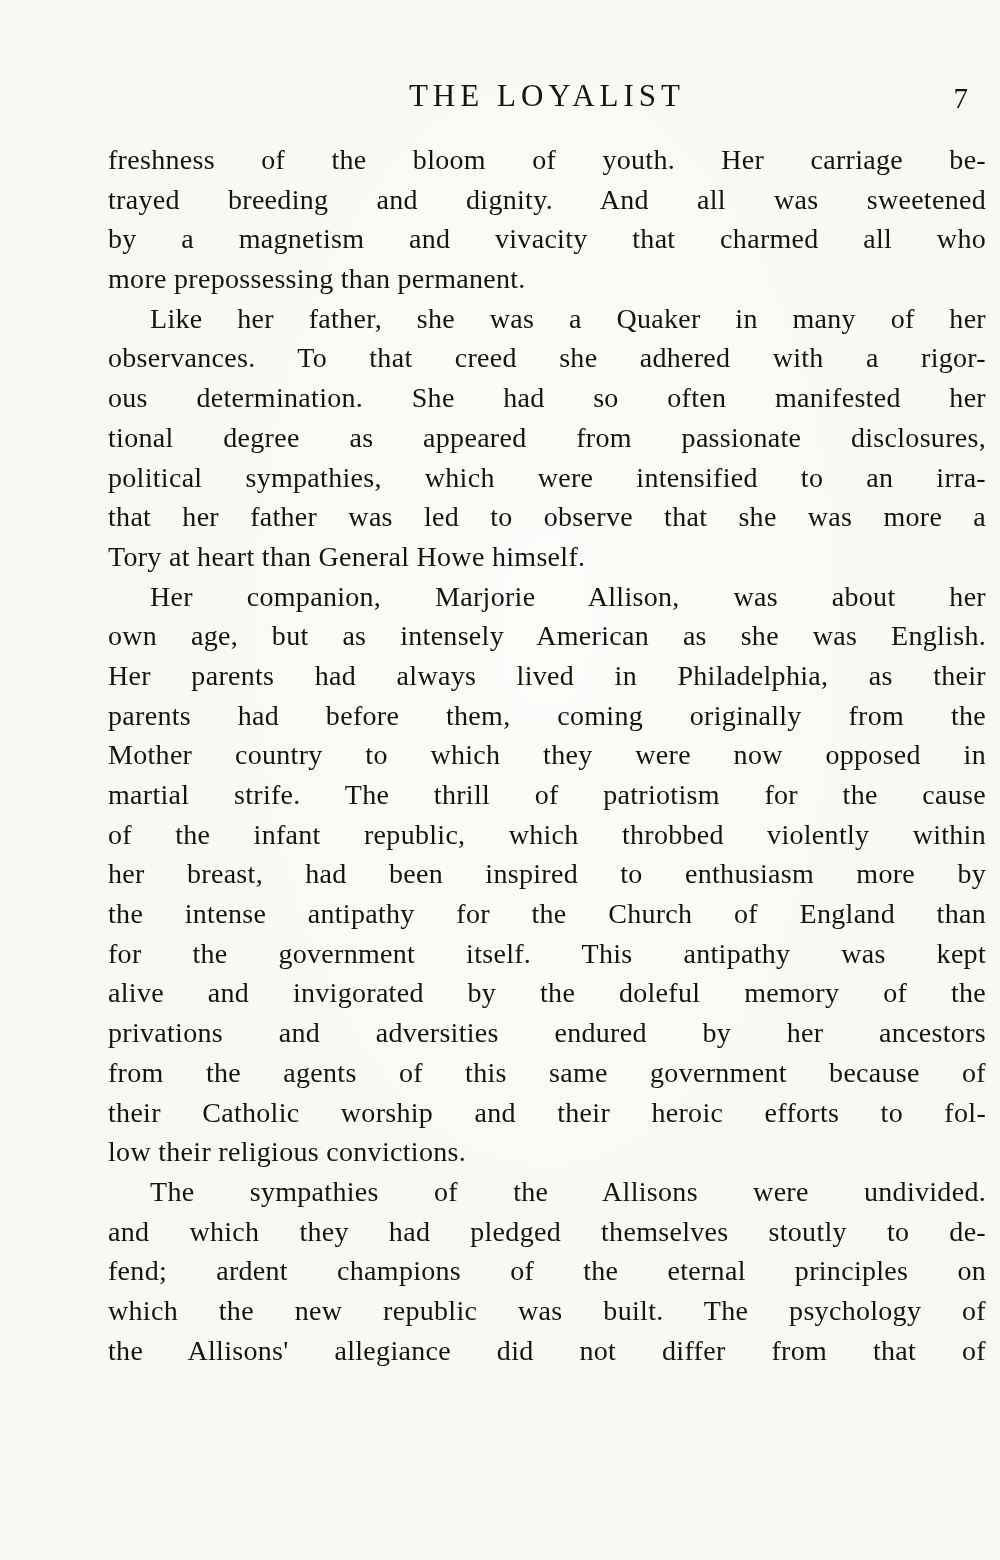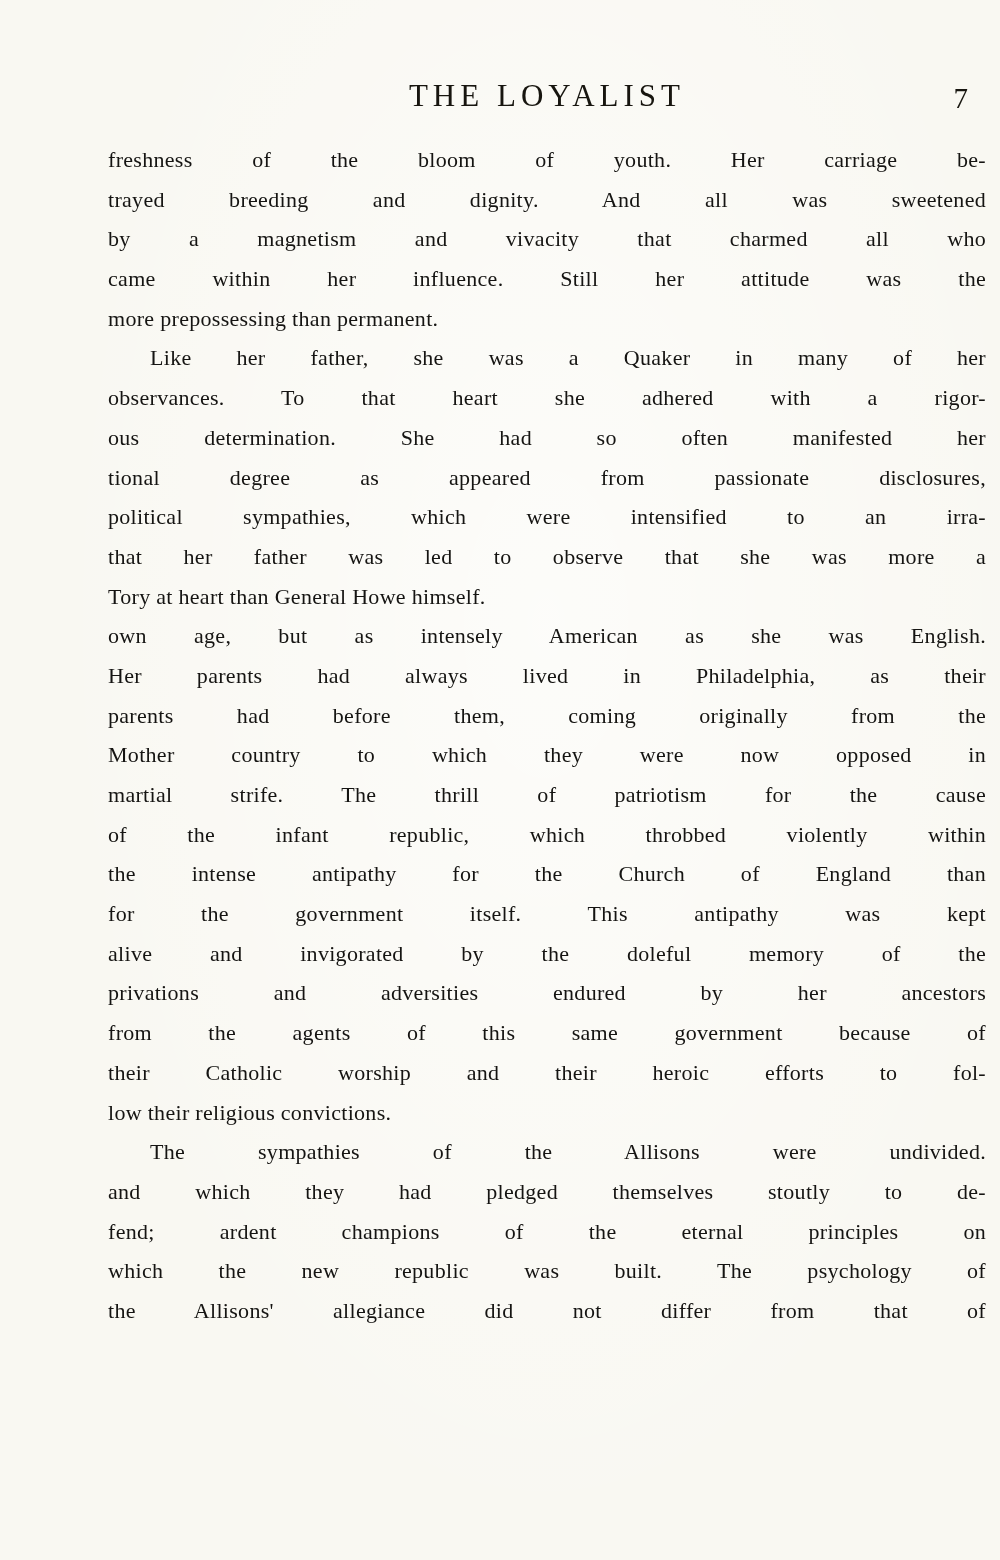--- a/index.html
+++ b/index.html
@@ -38,21 +38,21 @@
     color: #17150f;
   }
   .page-number {
     position: absolute;
     right: 18px;
     top: 4px;
     font-size: 29px;
     color: #17150f;
   }
   .page-body {
-    font-size: 22px;
+    font-size: 28px;
     line-height: 39.7px;
     letter-spacing: 0.3px;
   }
   .text-line {
     text-align: justify;
     text-align-last: justify;
     white-space: normal;
     height: 39.7px;
   }
   .text-line.no-justify {
@@ -67,35 +67,36 @@
 
 <div class="page">
   <div class="page-header">
     <div class="book-title">THE LOYALIST</div>
     <div class="page-number">7</div>
   </div>
   <div class="page-body">
       <div class="text-line">freshness of the bloom of youth.  Her carriage be-</div>
       <div class="text-line">trayed breeding and dignity.  And all was sweetened</div>
       <div class="text-line">by a magnetism and vivacity that charmed all who</div>
-      <div class="text-line">came within her influence.  Still her attitude was the</div>
       <div class="text-line no-justify">more prepossessing than permanent.</div>
       <div class="text-line indent">Like her father, she was a Quaker in many of her</div>
-      <div class="text-line">observances.  To that heart she adhered with a rigor-</div>
+      <div class="text-line">observances.  To that creed she adhered with a rigor-</div>
       <div class="text-line">ous determination.  She had so often manifested her</div>
       <div class="text-line">tional degree as appeared from passionate disclosures,</div>
       <div class="text-line">political sympathies, which were intensified to an irra-</div>
       <div class="text-line">that her father was led to observe that she was more a</div>
       <div class="text-line no-justify">Tory at heart than General Howe himself.</div>
+      <div class="text-line indent">Her companion, Marjorie Allison, was about her</div>
       <div class="text-line">own age, but as intensely American as she was English.</div>
       <div class="text-line">Her parents had always lived in Philadelphia, as their</div>
       <div class="text-line">parents had before them, coming originally from the</div>
       <div class="text-line">Mother country to which they were now opposed in</div>
       <div class="text-line">martial strife.  The thrill of patriotism for the cause</div>
       <div class="text-line">of the infant republic, which throbbed violently within</div>
+      <div class="text-line">her breast, had been inspired to enthusiasm more by</div>
       <div class="text-line">the intense antipathy for the Church of England than</div>
       <div class="text-line">for the government itself.  This antipathy was kept</div>
       <div class="text-line">alive and invigorated by the doleful memory of the</div>
       <div class="text-line">privations and adversities endured by her ancestors</div>
       <div class="text-line">from the agents of this same government because of</div>
       <div class="text-line">their Catholic worship and their heroic efforts to fol-</div>
       <div class="text-line no-justify">low their religious convictions.</div>
       <div class="text-line indent">The sympathies of the Allisons were undivided.</div>
       <div class="text-line">and which they had pledged themselves stoutly to de-</div>
       <div class="text-line">fend; ardent champions of the eternal principles on</div>

